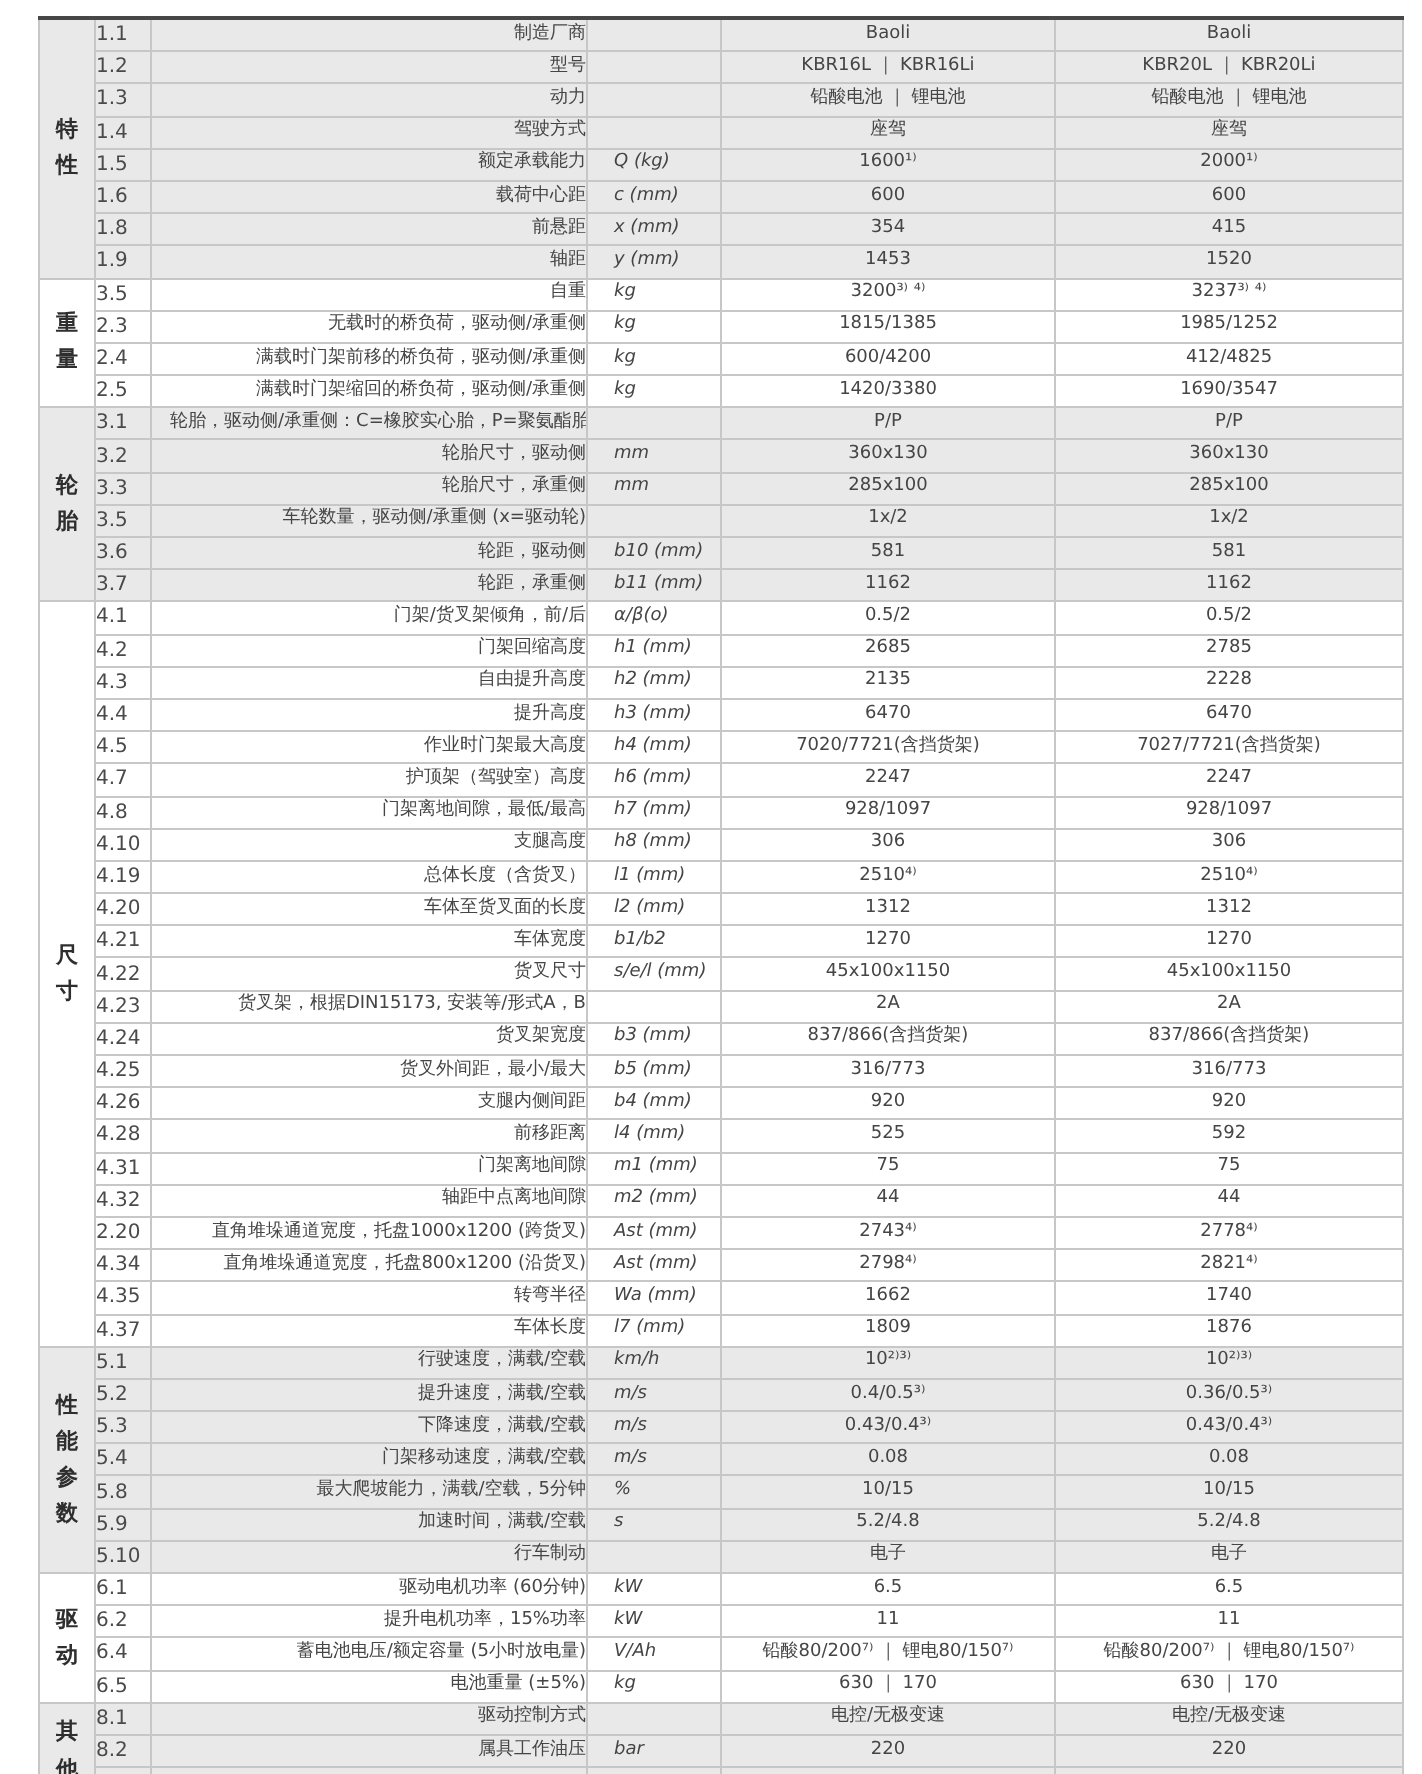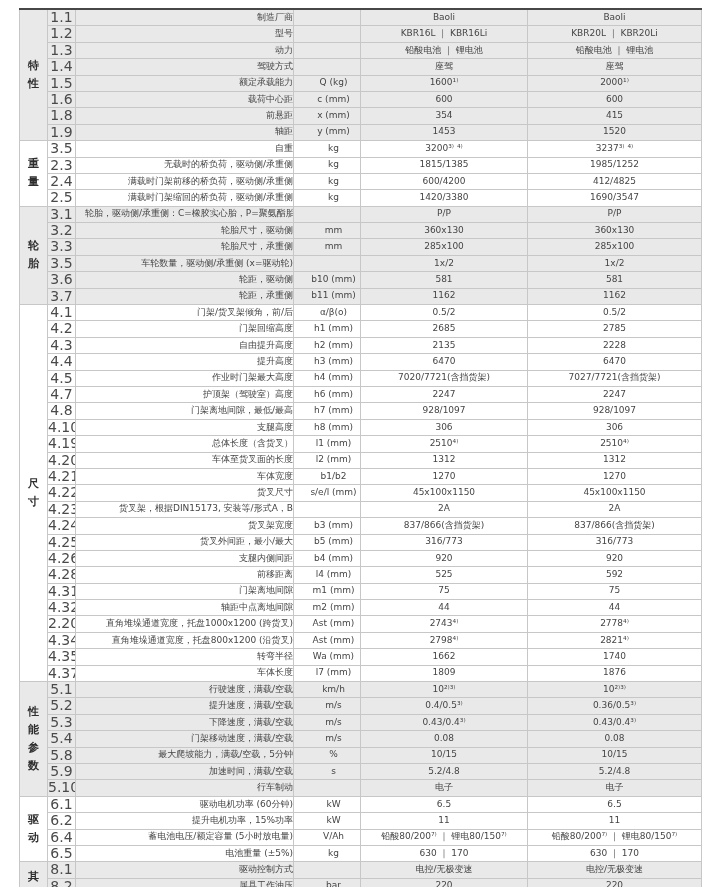--- a/index.html
+++ b/index.html
@@ -16,23 +16,23 @@
   }
   td{
     border:1px solid #c7c7c7;
     height:15.2px;padding:0;
     font-size:9px;line-height:1.1;
     overflow:hidden;white-space:nowrap;
     background:#ffffff;
   }
   tr.shaded td{background:#e9e9e9;}
   tr.sec-start td{border-top:1px solid #9e9e9e;}
-  td.num{text-align:center;font-size:14px;color:#4a4a4a;}
+  td.num{text-align:left;font-size:10px;color:#4a4a4a;}
   td.desc{text-align:right;padding-left:9px;}
-  td.unit{text-align:center;padding-left:13px;}
+  td.unit{text-align:left;padding-left:13px;font-style:italic;}
   td.val{text-align:center;}
   td.sec-label{vertical-align:middle;text-align:center;}
   .vstack{
     display:flex;flex-direction:column;align-items:center;justify-content:center;
     gap:6px;font-weight:bold;font-size:11px;color:#2e2e2e;
   }
 </style>
 </head>
 <body>
 

